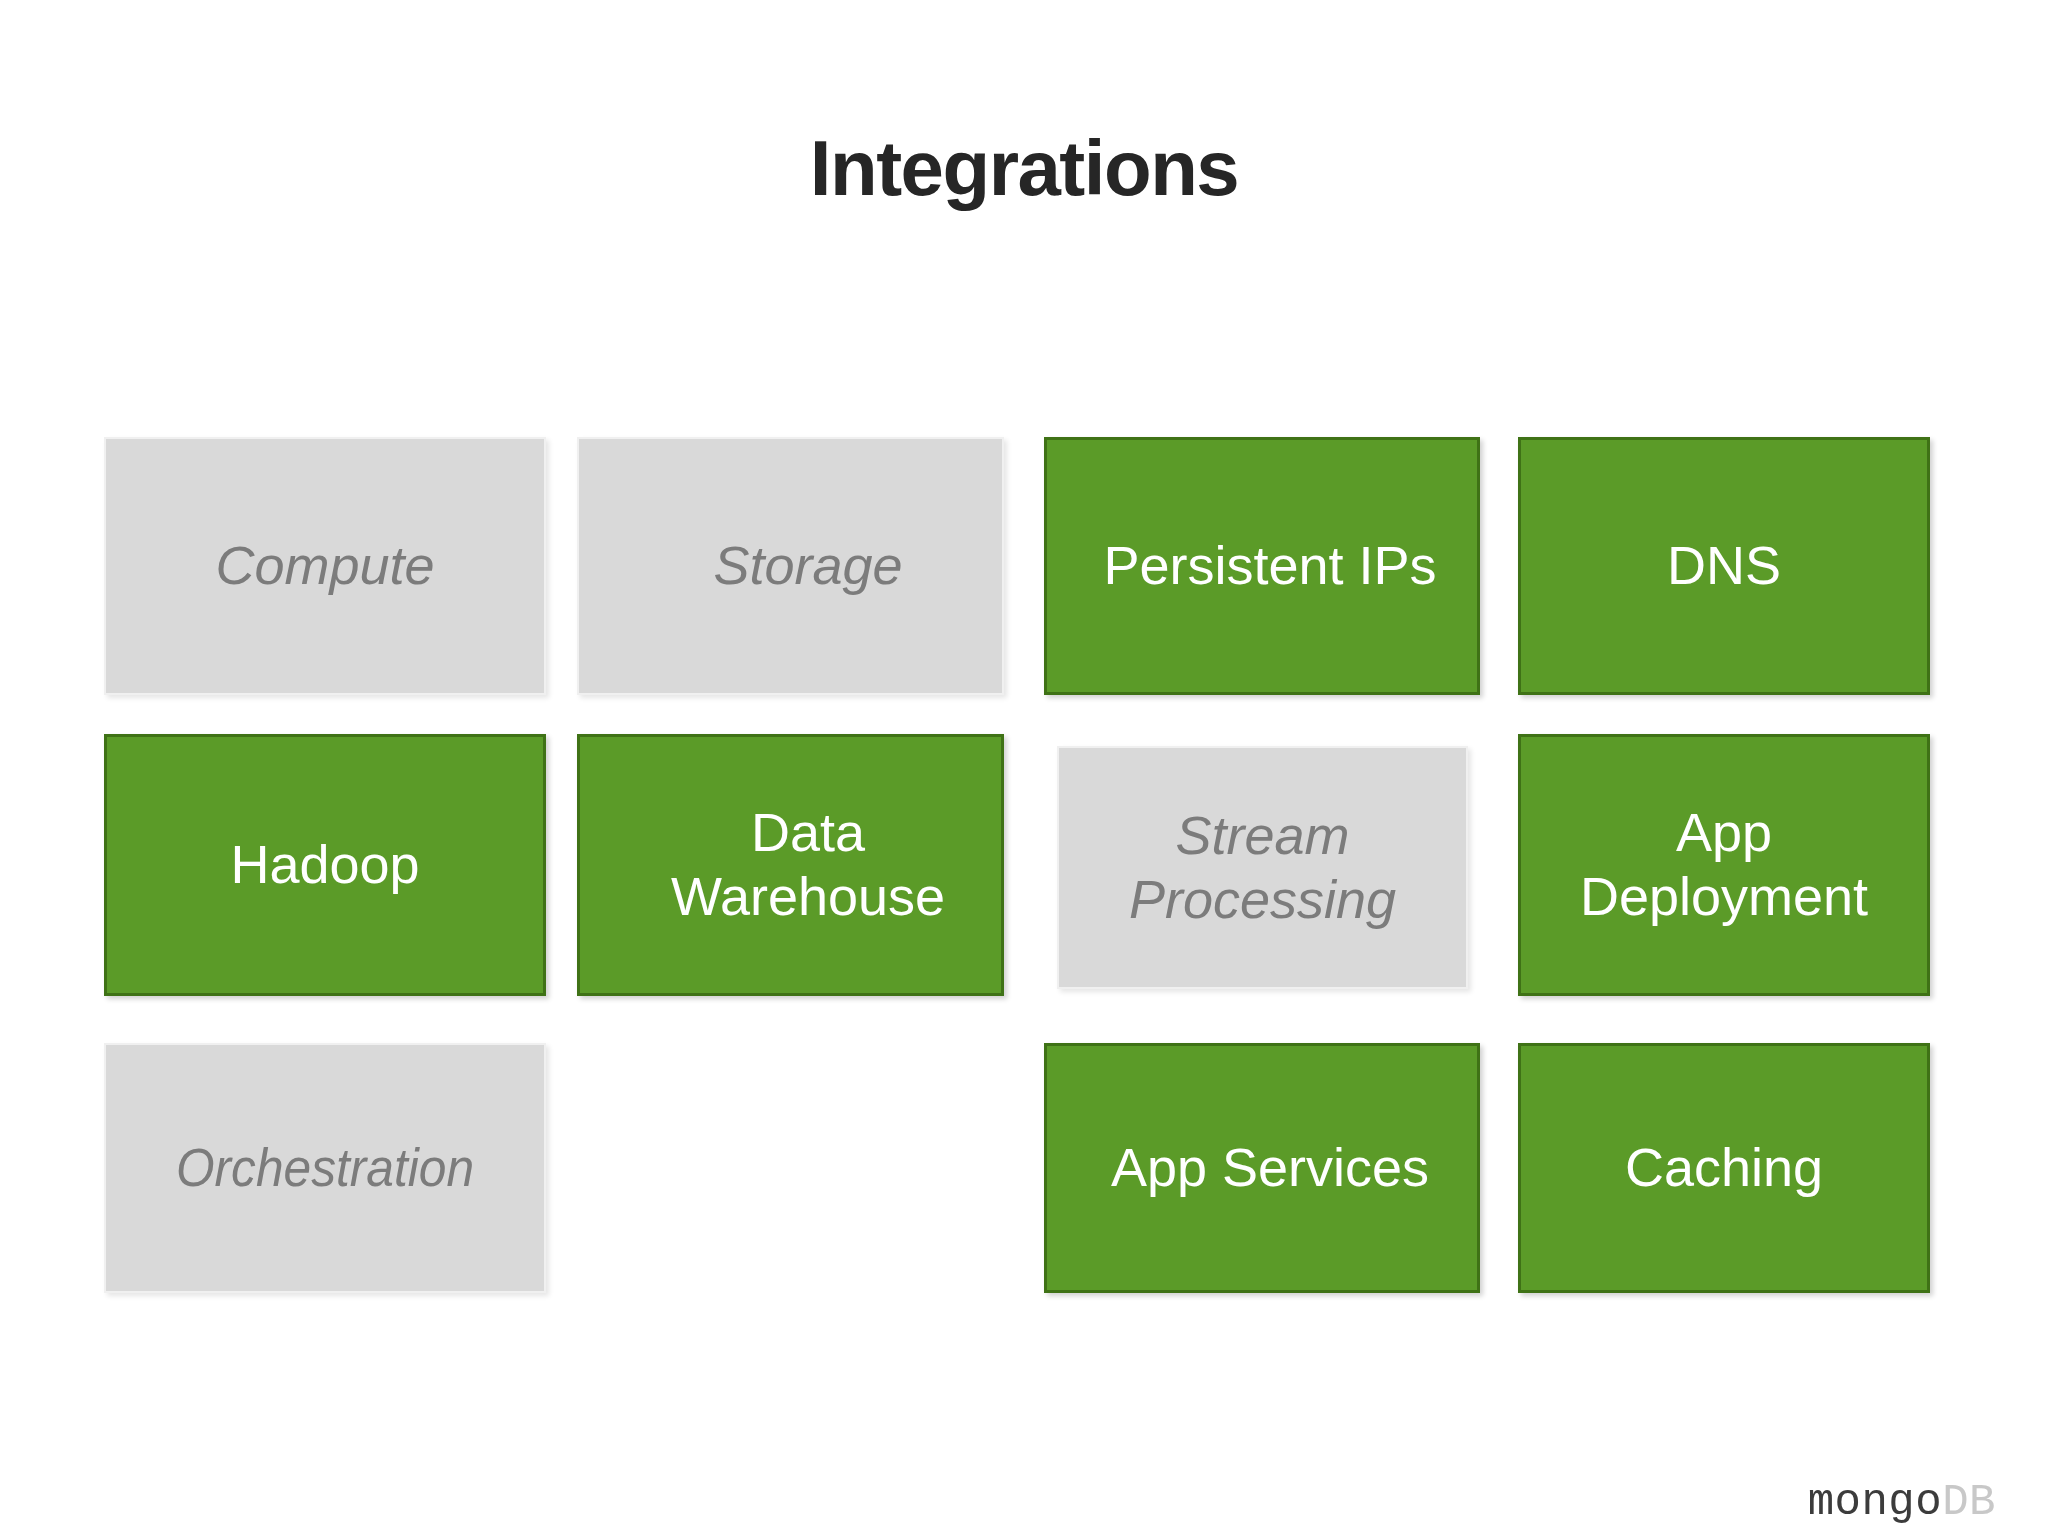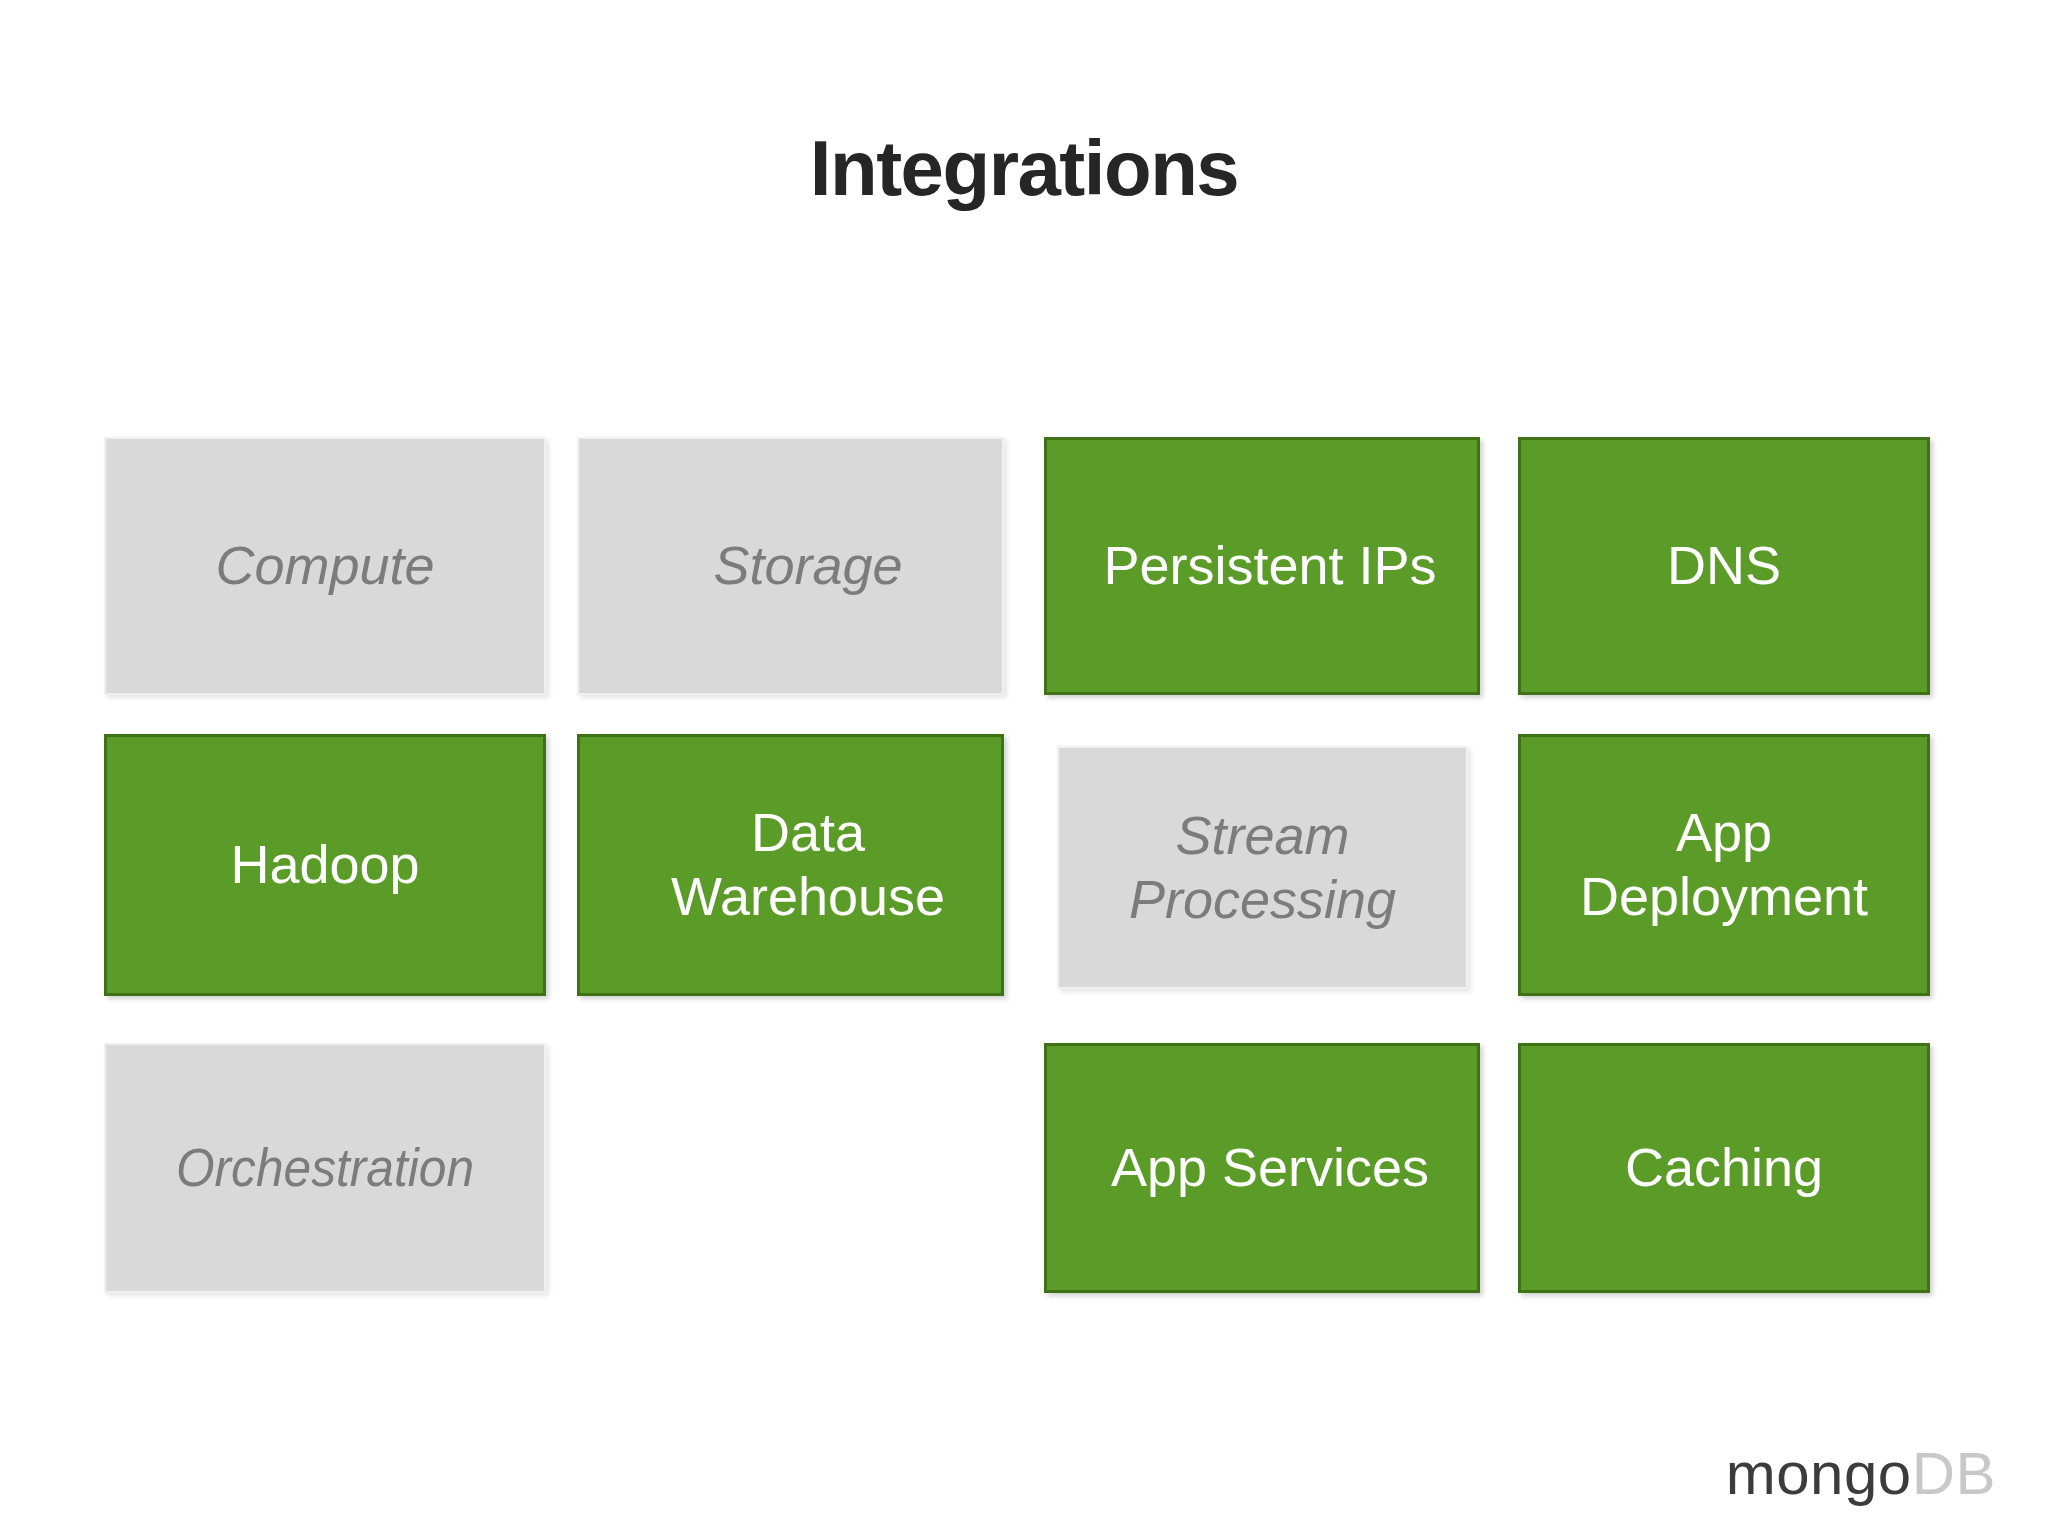--- a/index.html
+++ b/index.html
@@ -110,23 +110,23 @@
     left: 1057px;
     width: 411px;
     top: 746px;
     height: 243px;
   }
 
   
   #logo {
     position: absolute;
     right: 52px;
-    bottom: 32px;
-    font-family: Liberation Sans, sans-serif;
-    font-size: 60px;
+    bottom: 12px;
+    font-family: Liberation Mono, monospace;
+    font-size: 44px;
     line-height: 1;
     letter-spacing: 0.5px;
     white-space: nowrap;
   }
   #logo .mongo { color: #3c3c3c; }
   #logo .db    { color: #c8c8c8; }
 </style>
 </head>
 <body>
 

